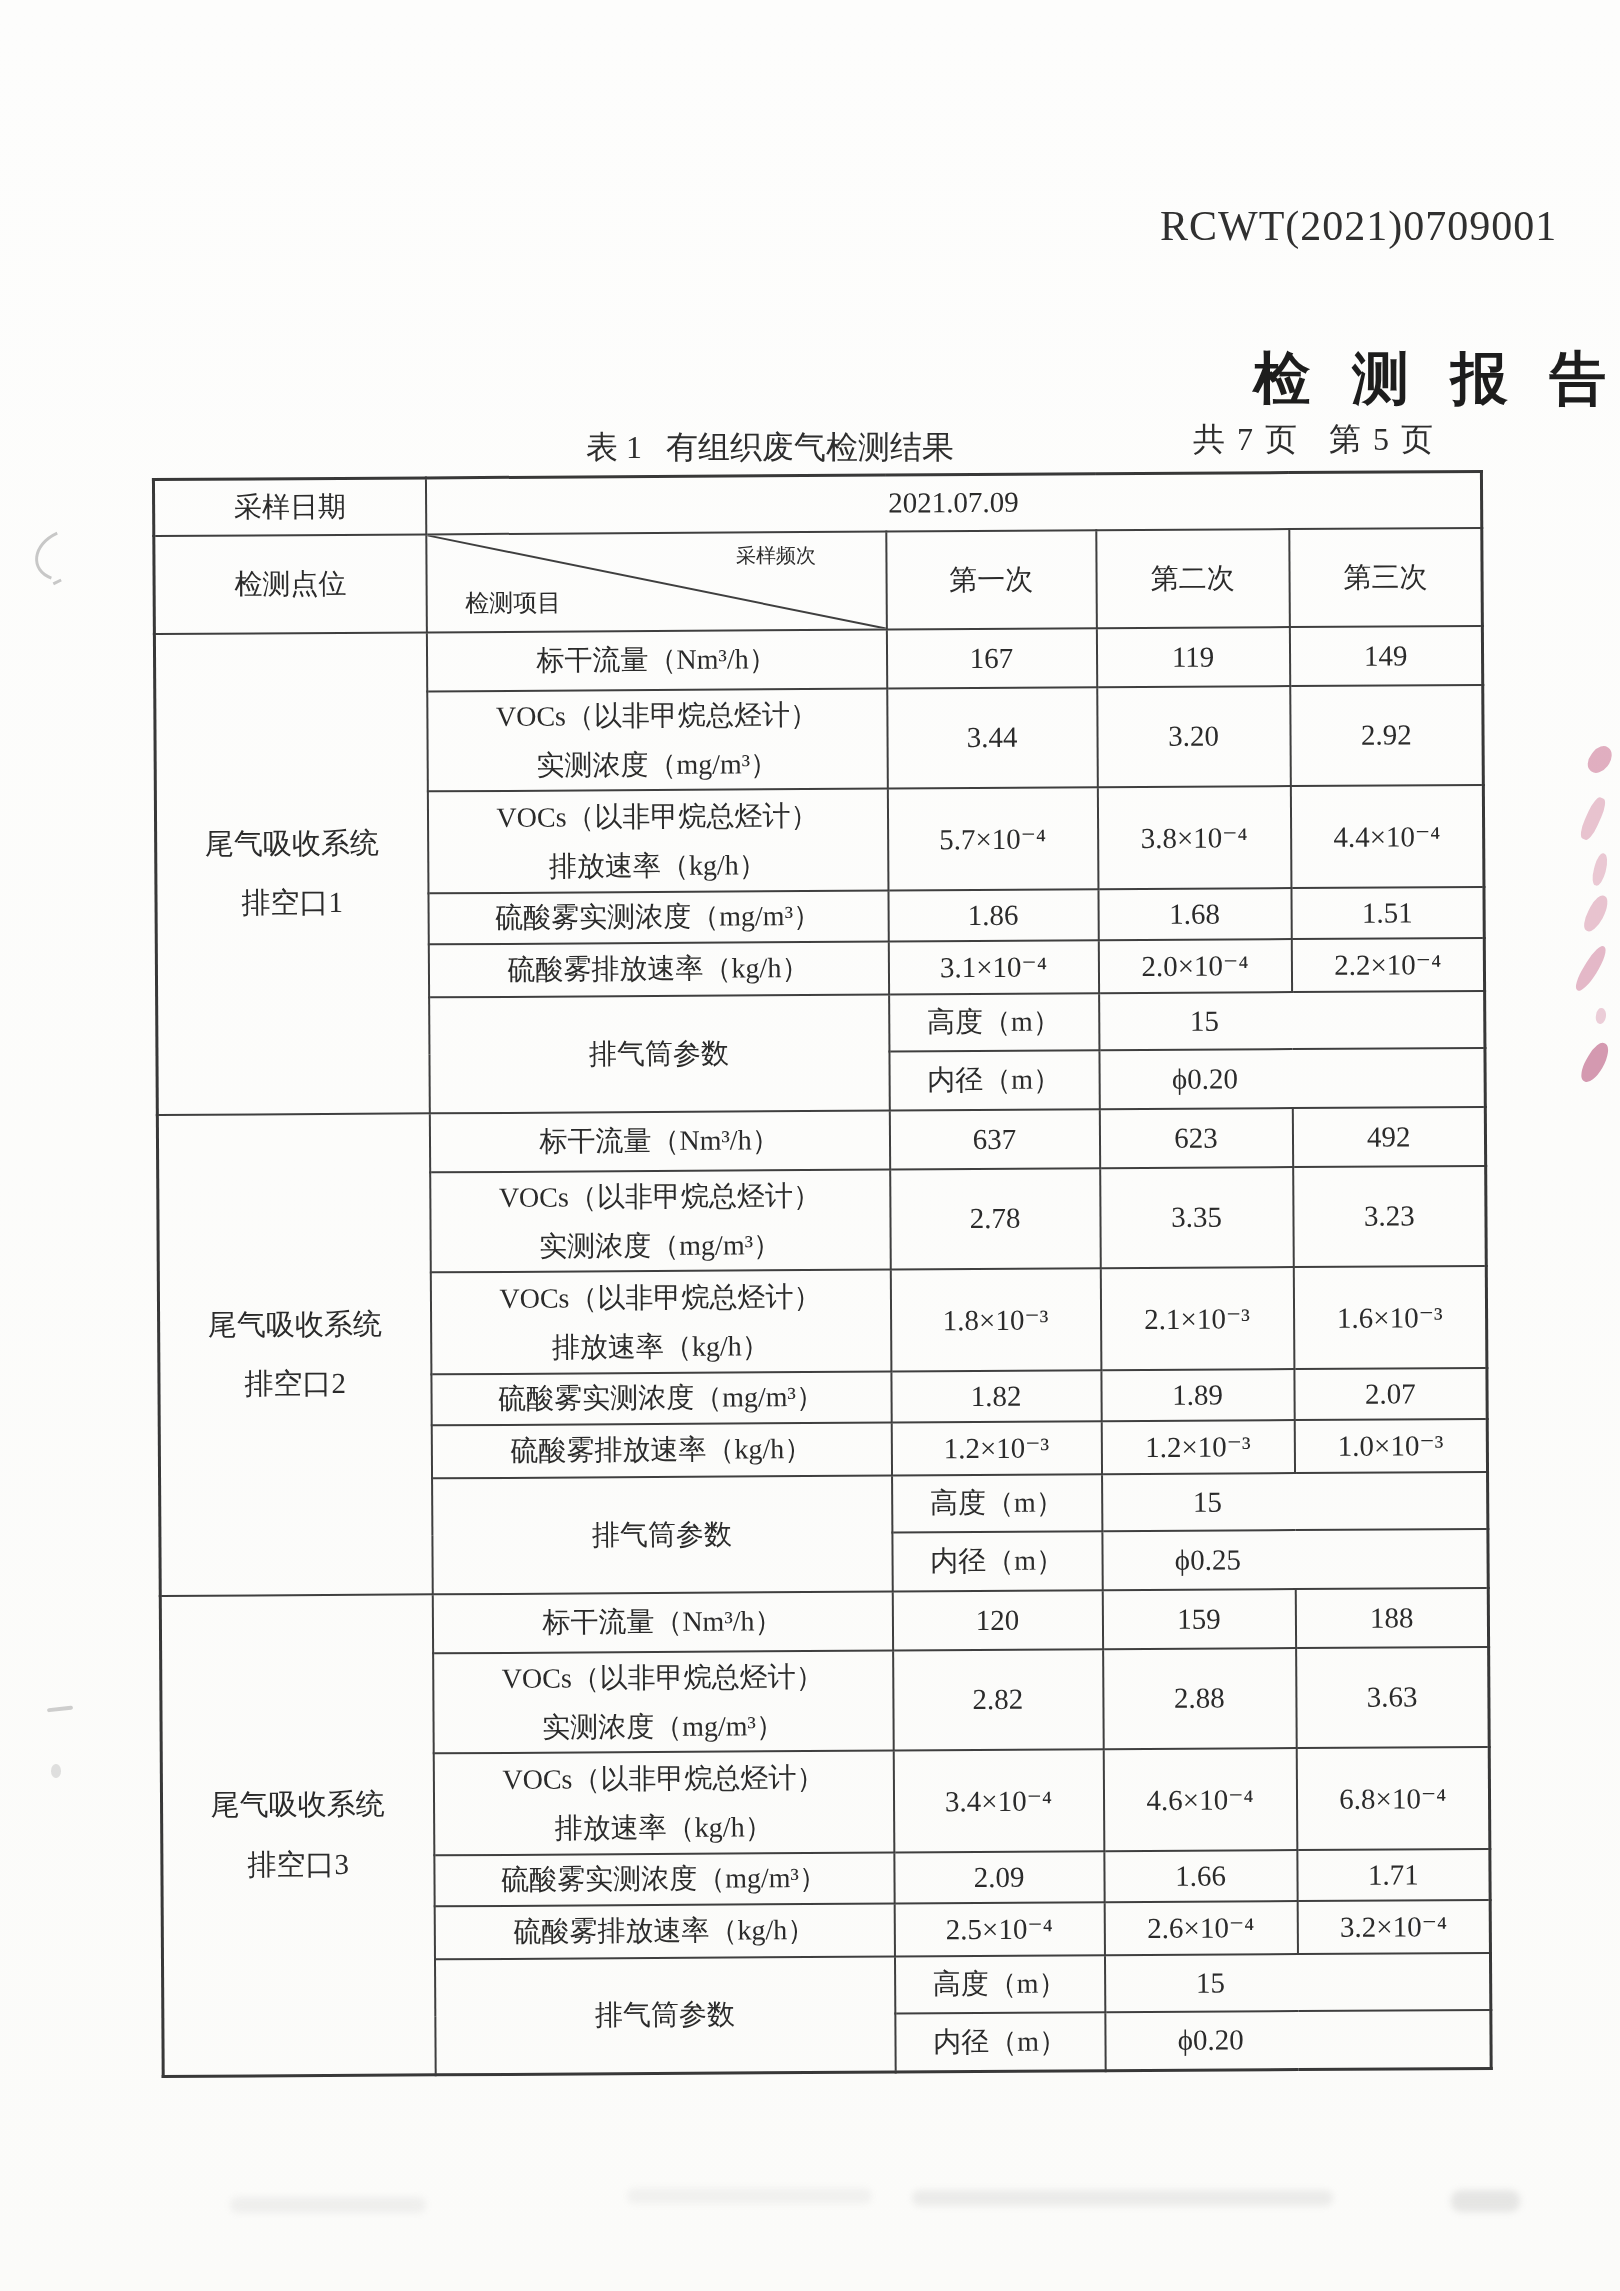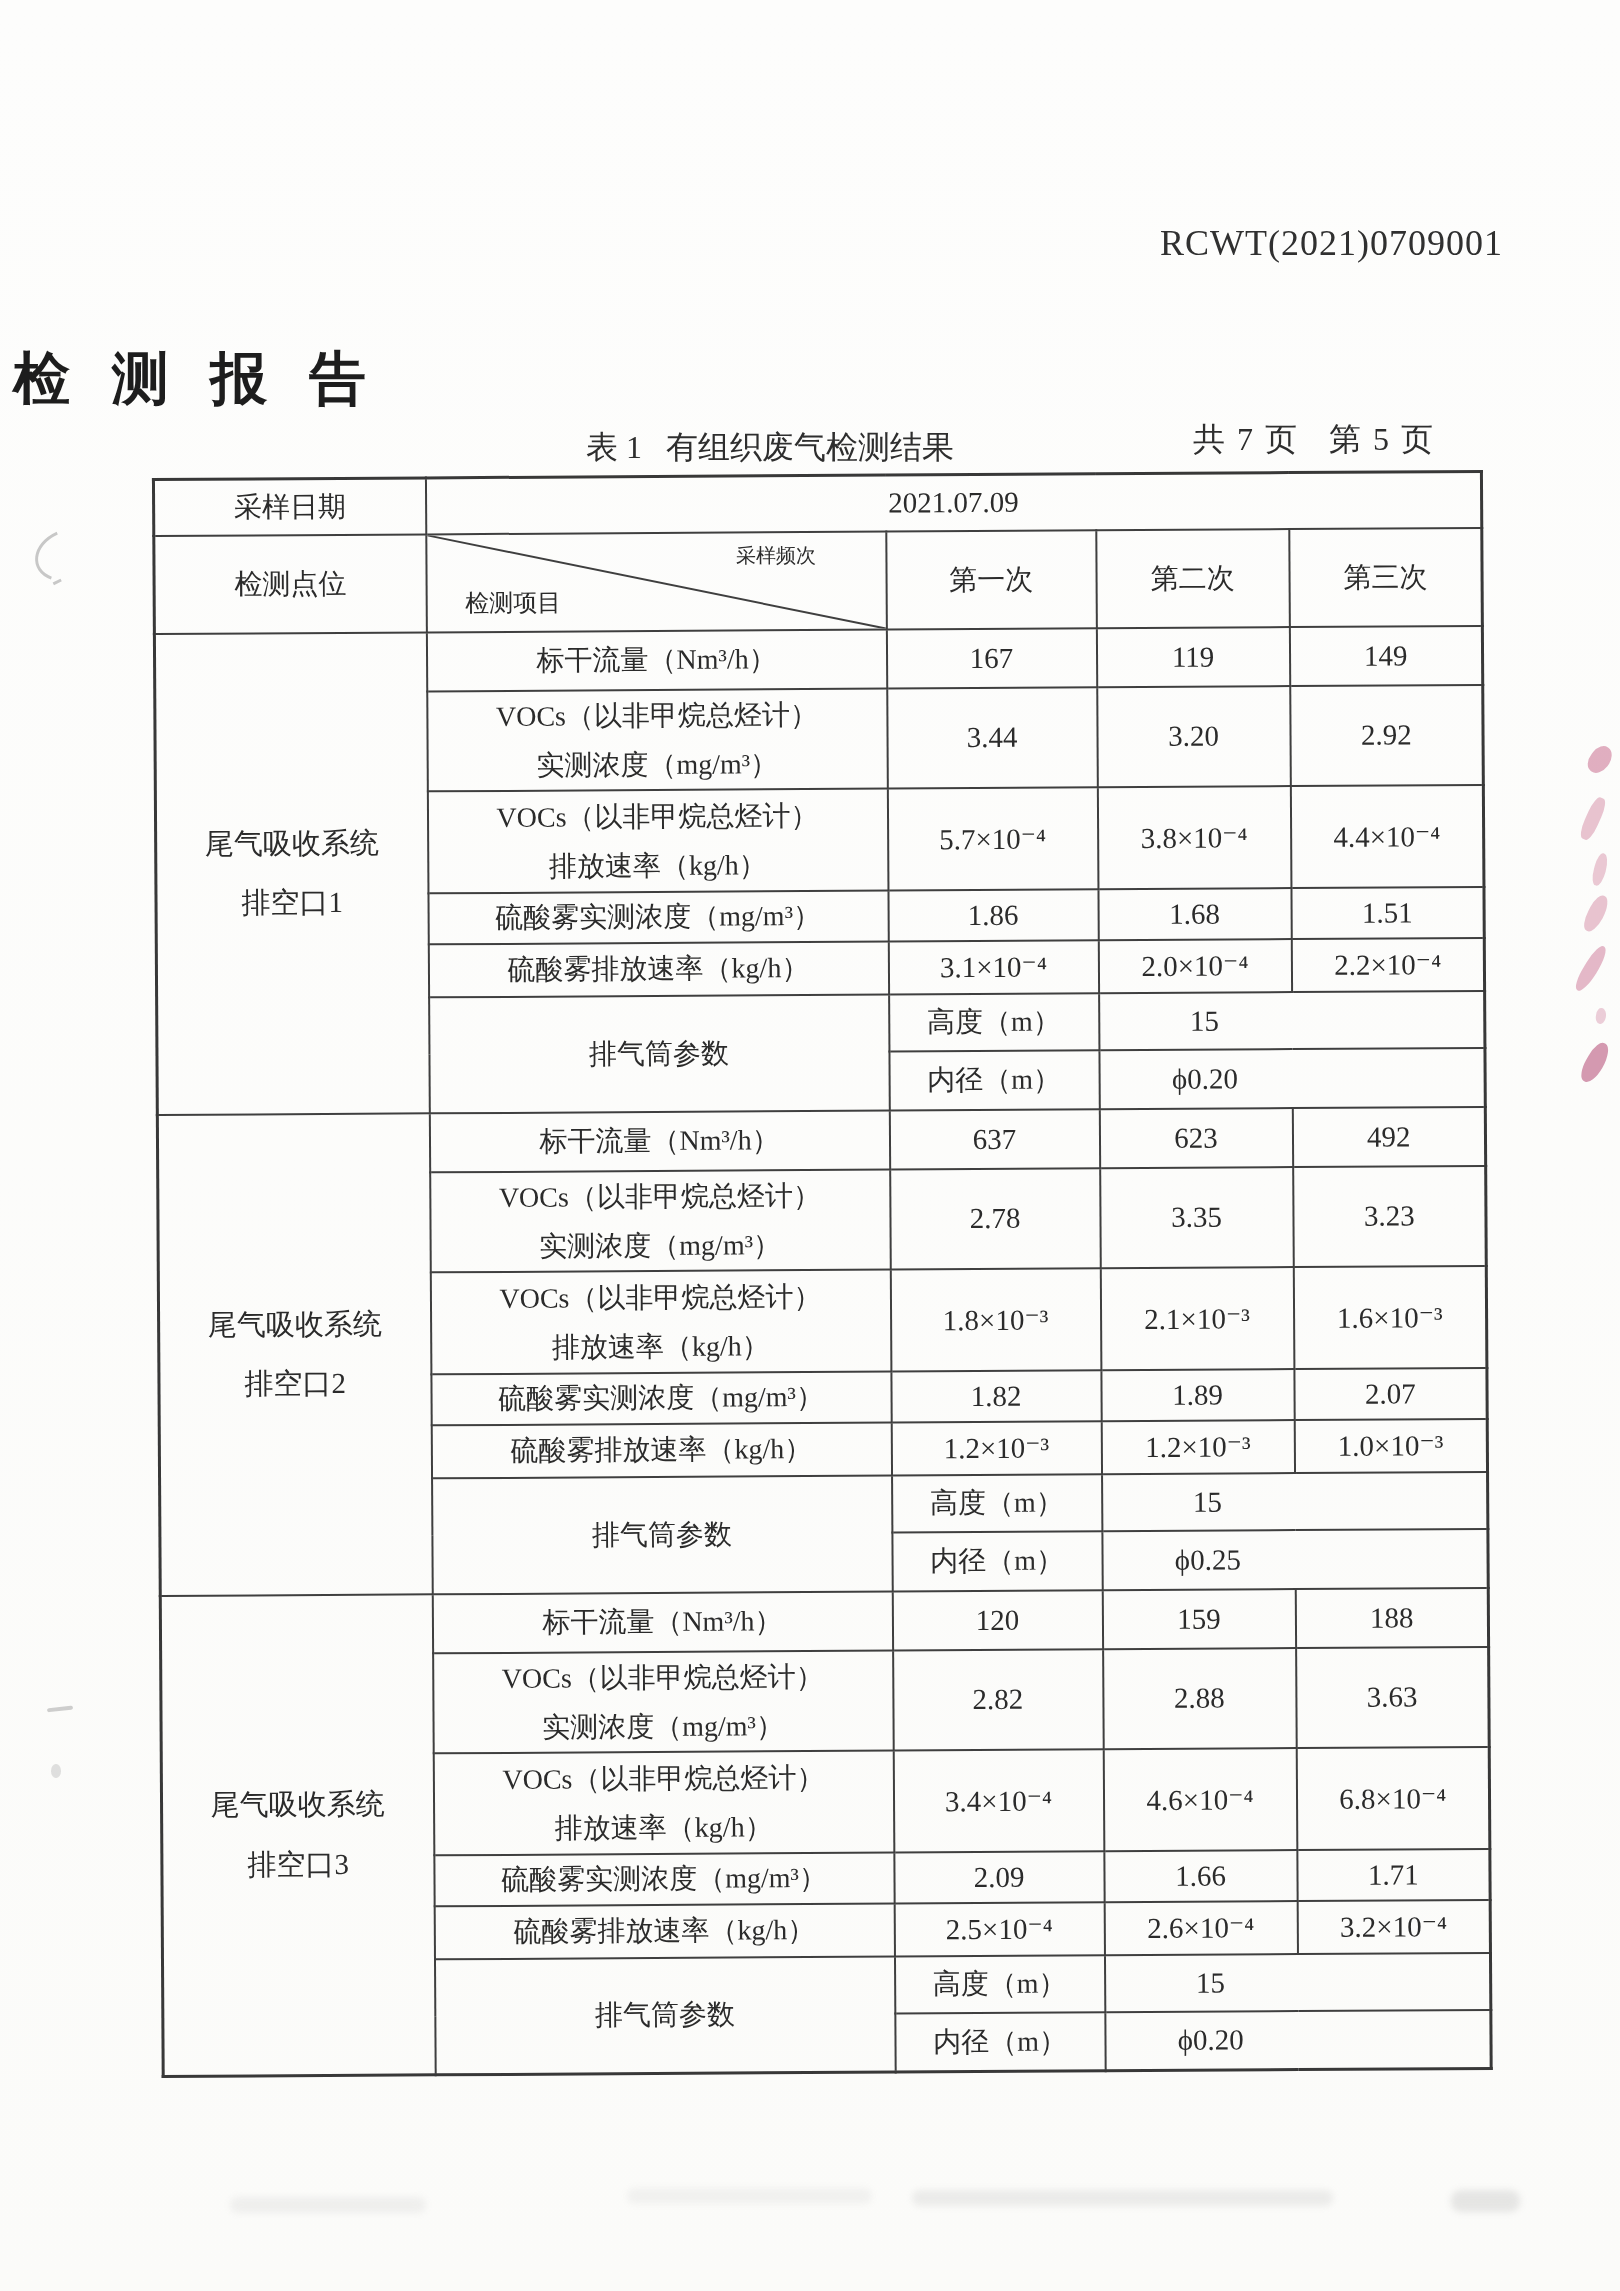--- a/index.html
+++ b/index.html
@@ -7,29 +7,29 @@
     position:relative;
     width:1620px;height:2292px;
     background:linear-gradient(180deg,#fdfdfc 0%,#fbfbf9 100%);
     font-family:"Liberation Serif","DejaVu Serif",serif;
     color:#2b2b2b;
     overflow:hidden;
   }
   
   .report-no{
     position:absolute;top:202px;left:1160px;
-    font-size:36px;letter-spacing:1px;color:#303030;margin-top:20px;
+    font-size:42px;letter-spacing:1px;color:#303030;
   }
   .company{
     position:absolute;top:267px;left:47px;right:0;
     text-align:center;font-size:43px;letter-spacing:2.9px;color:#262626;
   }
   .title{
     position:absolute;top:341px;left:13px;right:0;
-    text-align:left;font-size:57px;font-weight:bold;
+    text-align:right;font-size:57px;font-weight:bold;
     letter-spacing:13.7px;color:#1d1d1d;
   }
   .caption-row{
     position:absolute;top:418px;left:152px;width:1328px;
     font-size:32px;color:#2e2e2e;
   }
   .caption{position:absolute;left:434px;top:8px;white-space:pre;}
   .pagination{position:absolute;left:1041px;top:0;white-space:pre;letter-spacing:2px;}
 
   

